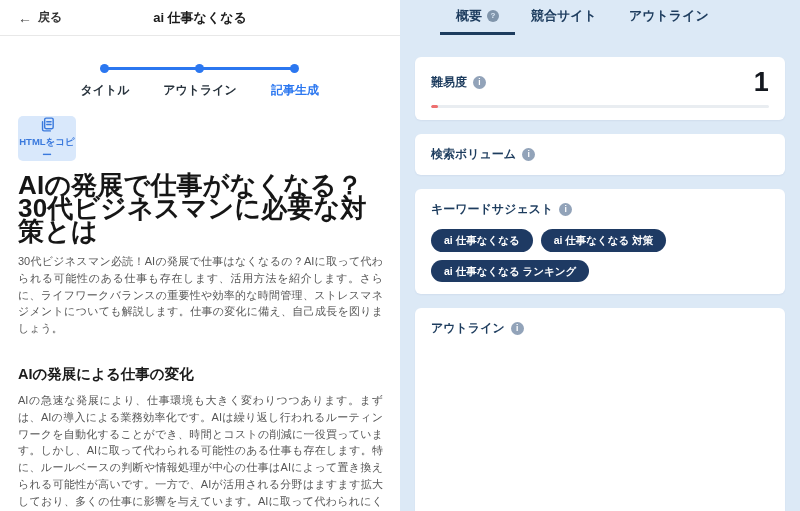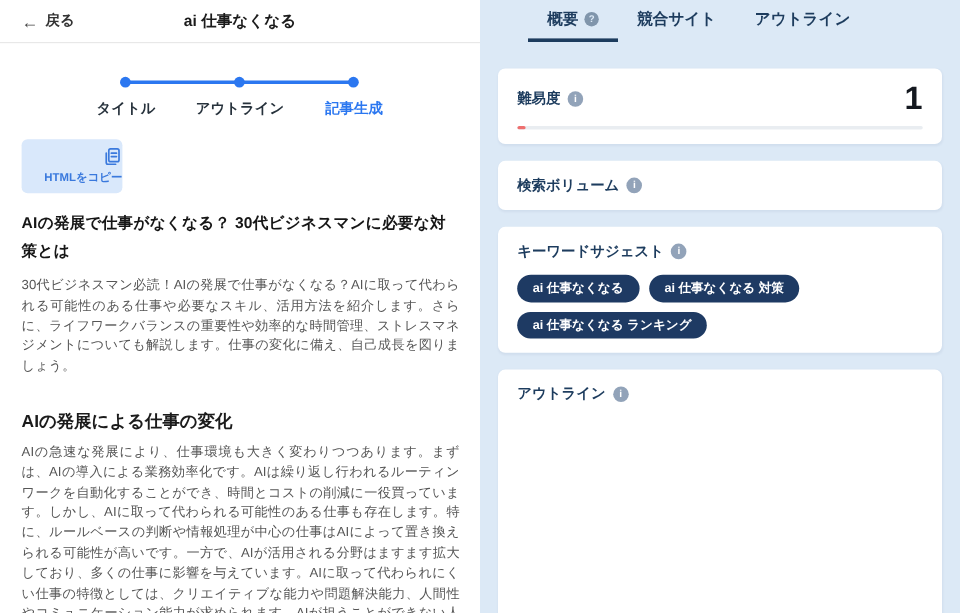--- a/index.html
+++ b/index.html
@@ -22,27 +22,27 @@
   .stepper .track{position:absolute;left:105px;width:190px;top:31px;height:3px;background:#2b77f0;border-radius:2px;}
   .stepper .dot{position:absolute;top:28px;width:9px;height:9px;border-radius:50%;background:#2b77f0;}
   .stepper .dot.d1{left:100px;}
   .stepper .dot.d2{left:195px;}
   .stepper .dot.d3{left:290px;}
   .stepper .step-label{position:absolute;top:46px;transform:translateX(-50%);font-size:12px;font-weight:700;color:#27323c;white-space:nowrap;text-align:right;}
   .stepper .step-label.s1{left:105px;}
   .stepper .step-label.s2{left:200px;}
   .stepper .step-label.s3{left:295px;color:#2b77f0;}
 
-  .copy-btn{margin:8px 0 0 18px;width:84px;height:45px;background:#d9e8fb;border:none;border-radius:5px;
-    display:flex;flex-direction:column;align-items:flex-end;justify-content:center;gap:3px;cursor:pointer;padding:0;}
+  .copy-btn{margin:8px 0 0 18px;width:58px;height:45px;background:#d9e8fb;border:none;border-radius:5px;
+    display:flex;flex-direction:column;align-items:center;justify-content:center;gap:3px;cursor:pointer;padding:0;}
   .copy-btn svg{display:block;}
   .copy-btn .copy-label{font-size:9.5px;font-weight:700;color:#3a79dd;font-family:inherit;}
 
   .article{padding:0 17px 0 18px;}
-  .article h1{font-size:13px;line-height:23px;margin:13px 0 10px;color:#161616;letter-spacing:.2px;font-weight:700;}
+  .article h1{font-size:26px;line-height:23px;margin:13px 0 10px;color:#161616;letter-spacing:.2px;font-weight:700;}
   .article p{font-size:11px;line-height:16.8px;color:#565656;margin:0 0 2px;text-align:justify;}
   .article h2{font-size:14.5px;margin:28px 0 8px;color:#1b1b1b;font-weight:700;}
 
   
   .right{width:400px;height:511px;background:#dce9f6;overflow:hidden;}
   .tabs{display:flex;padding-left:2px;height:35px;align-items:stretch;margin-left:38px;}
   .tab{display:flex;align-items:center;gap:5px;padding:0 16px;font-size:13px;font-weight:700;color:#1d3c5e;cursor:pointer;border-bottom:3px solid transparent;box-sizing:border-box;}
   .tab.active{border-bottom-color:#1d3c5e;}
   .help-badge{width:12px;height:12px;border-radius:50%;background:#8095ab;color:#dce9f6;font-size:8px;font-weight:700;
     display:inline-flex;align-items:center;justify-content:center;line-height:1;}
@@ -91,21 +91,21 @@
           <path d="M5 8v11a2 2 0 0 0 2 2h9"></path>
           <line x1="11" y1="8" x2="17" y2="8"></line>
           <line x1="11" y1="12" x2="17" y2="12"></line>
         </svg>
       </span>
       <span class="copy-label">HTMLをコピー</span>
     </button>
 
     <div class="article">
       <h1>AIの発展で仕事がなくなる？ 30代ビジネスマンに必要な対策とは</h1>
-      <p>30代ビジネスマン必読！AIの発展で仕事がなくなる？AIに取って代わられる可能性のある仕事や必要なスキル、活用方法を紹介します。さらに、ライフワークバランスの重要性や効率的な時間管理、ストレスマネジメントについても解説します。仕事の変化に備え、自己成長を図りましょう。</p>
+      <p>30代ビジネスマン必読！AIの発展で仕事はなくなるの？AIに取って代わられる可能性のある仕事も存在します、活用方法を紹介します。さらに、ライフワークバランスの重要性や効率的な時間管理、ストレスマネジメントについても解説します。仕事の変化に備え、自己成長を図りましょう。</p>
       <h2>AIの発展による仕事の変化</h2>
       <p>AIの急速な発展により、仕事環境も大きく変わりつつあります。まずは、AIの導入による業務効率化です。AIは繰り返し行われるルーティンワークを自動化することができ、時間とコストの削減に一役買っています。しかし、AIに取って代わられる可能性のある仕事も存在します。特に、ルールベースの判断や情報処理が中心の仕事はAIによって置き換えられる可能性が高いです。一方で、AIが活用される分野はますます拡大しており、多くの仕事に影響を与えています。AIに取って代わられにくい仕事の特徴としては、クリエイティブな能力や問題解決能力、人間性やコミュニケーション能力が求められます。AIが担うことができない人間の強みを生かしていくことが重要です。</p>
 
     </div>
   </div>
 
   <div class="right">
     <div class="tabs">
       <div class="tab active">
         <span>概要</span>

